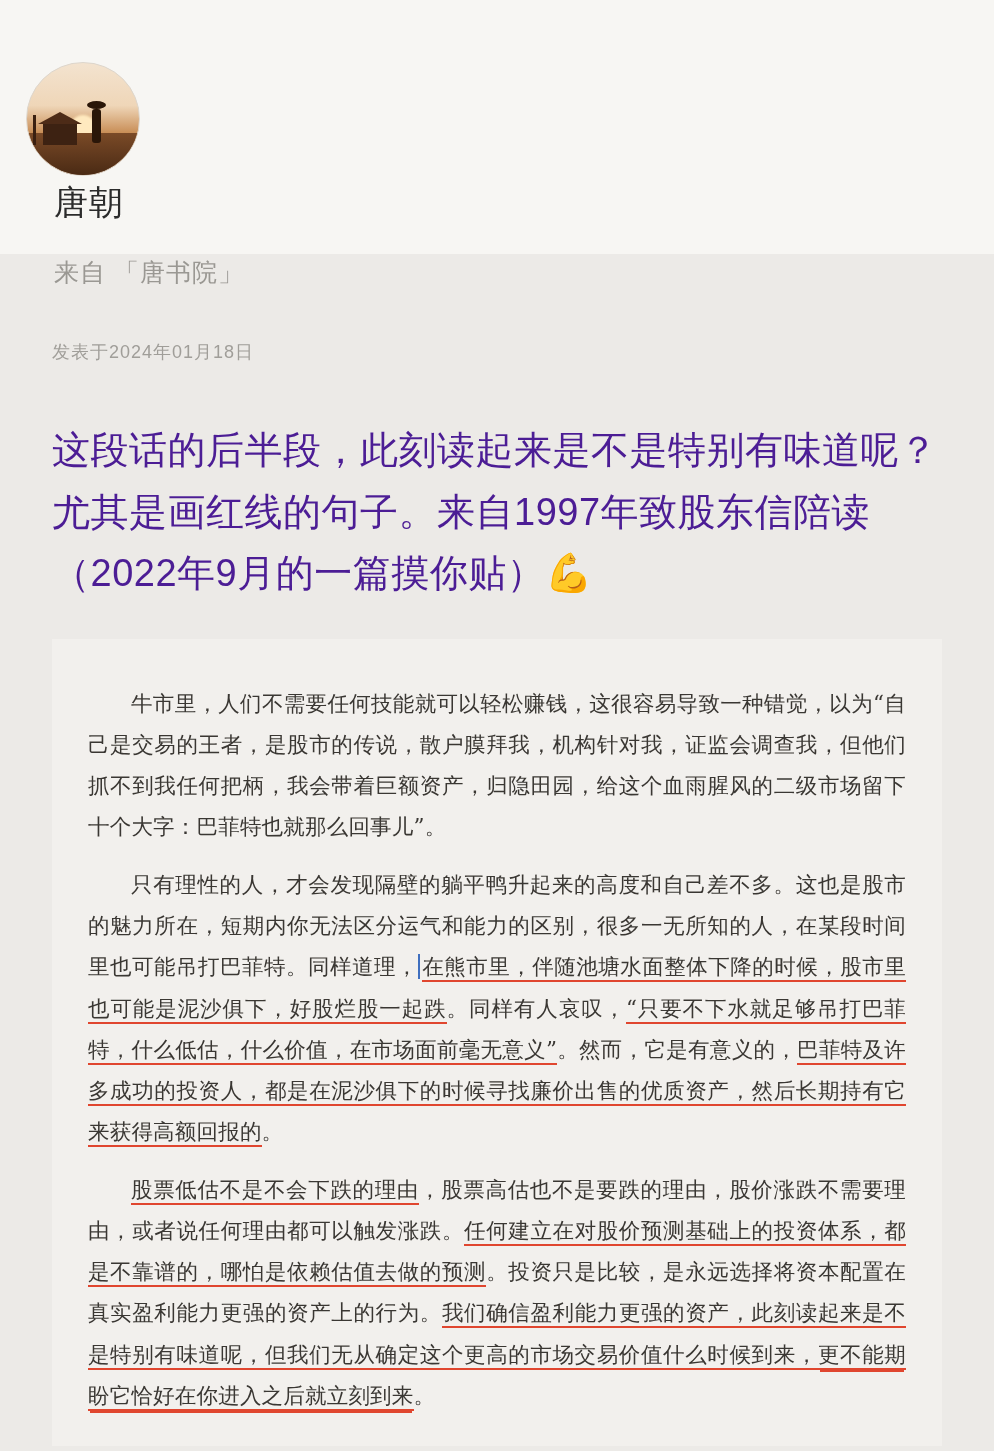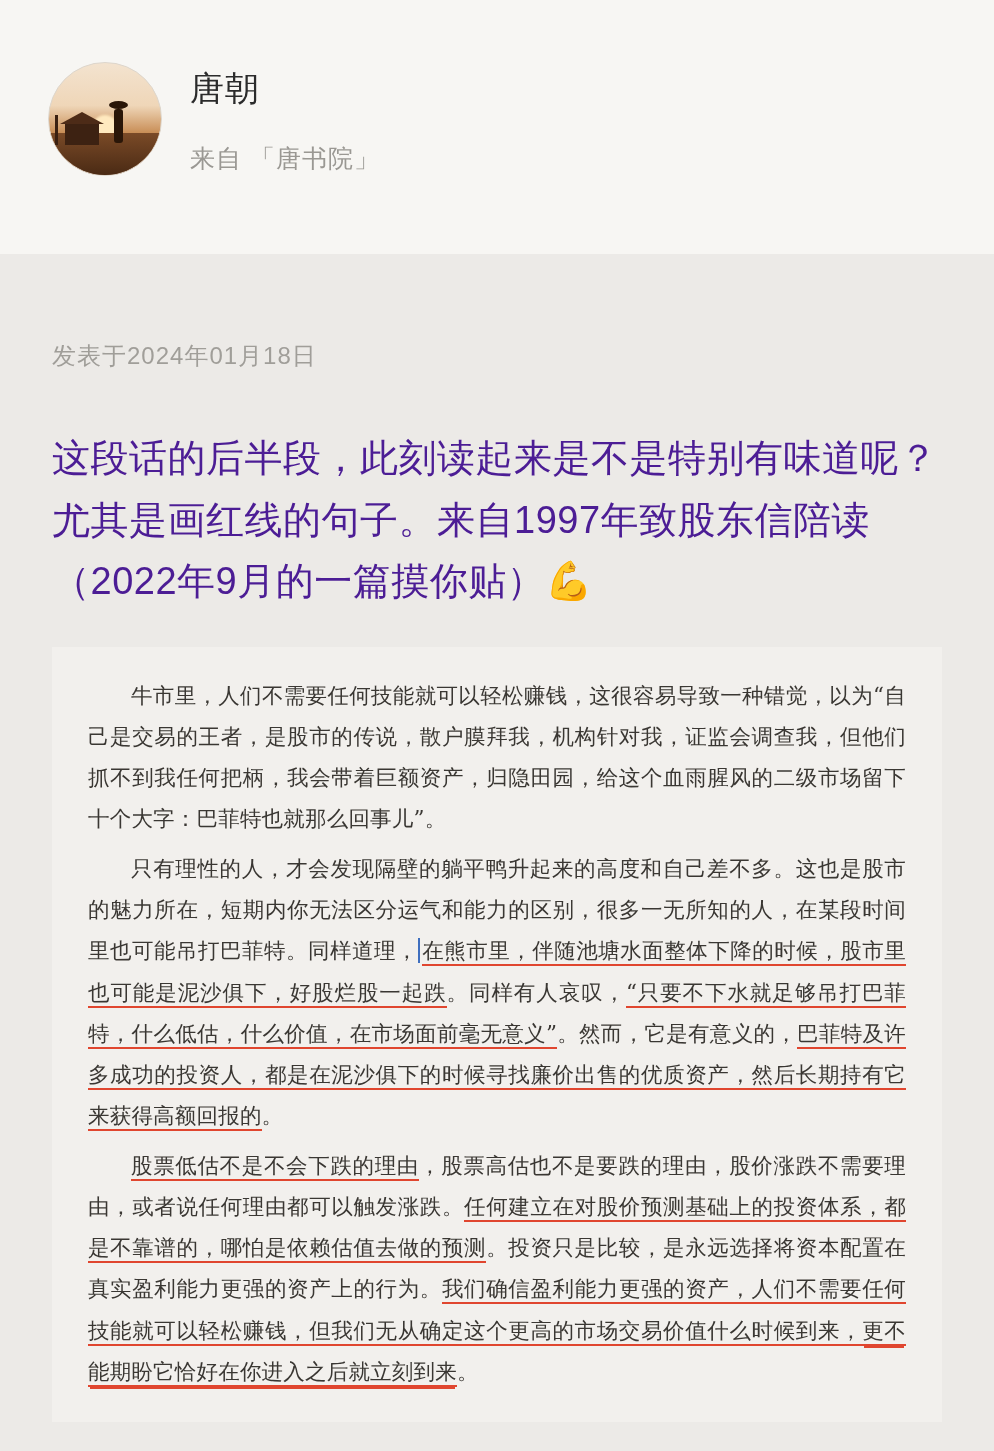--- a/index.html
+++ b/index.html
@@ -19,23 +19,24 @@
     height: 1451px;
     background: #eceae7;
   }
 
   
   .header {
     position: relative;
     height: 254px;
     background: #f7f6f3;
     box-sizing: border-box;
-    padding: 62px 0 0 48px;
+    padding: 62px 0 0 26px;
     display: flex;
     align-items: flex-start;
+    flex-direction: column;
   }
   .avatar {
     width: 112px;
     height: 112px;
     border-radius: 50%;
     overflow: hidden;
     flex: 0 0 auto;
     position: relative;
     background: linear-gradient(#f3e3cf 0%, #efd6b8 38%, #c98f58 62%, #8d5a33 100%);
     border: 1px solid #ddd6cc;
@@ -126,21 +127,21 @@
   .source .src-name {
     color: #9a9893;
   }
 
   
   .content {
     padding: 0 52px;
   }
   .date {
     margin-top: 86px;
-    font-size: 24px;
+    font-size: 18px;
     color: #a09e99;
     letter-spacing: 1px;
   }
   .lead {
     margin-top: 56px;
     font-size: 38px;
     line-height: 1.62;
     color: #4c1d95;
     letter-spacing: 0.5px;
   }
@@ -149,21 +150,21 @@
   }
 
   
   .quote {
     margin-top: 34px;
     background: #f2f0ed;
     padding: 28px 36px 30px 36px;
     box-sizing: border-box;
   }
   .quote p {
-    margin: 0 0 8px 0;
+    margin: 16px 0 8px 0;
     font-family: "DejaVu Serif", "Liberation Serif", serif;
     font-size: 21.5px;
     line-height: 1.92;
     color: #3a3733;
     text-align: justify;
     text-indent: 2em;
     letter-spacing: 0.2px;
   }
   .quote p:last-child { margin-bottom: 0; }
 
@@ -211,16 +212,16 @@
 
     <div class="lead">
       <span>这段话的后半段，此刻读起来是不是特别有味道呢？尤其是画红线的句子。来自1997年致股东信陪读（2022年9月的一篇摸你贴）</span><span class="emoji">💪</span>
     </div>
 
     <div class="quote">
       <p>牛市里，人们不需要任何技能就可以轻松赚钱，这很容易导致一种错觉，以为“自己是交易的王者，是股市的传说，散户膜拜我，机构针对我，证监会调查我，但他们抓不到我任何把柄，我会带着巨额资产，归隐田园，给这个血雨腥风的二级市场留下十个大字：巴菲特也就那么回事儿”。</p>
 
       <p>只有理性的人，才会发现隔壁的躺平鸭升起来的高度和自己差不多。这也是股市的魅力所在，短期内你无法区分运气和能力的区别，很多一无所知的人，在某段时间里也可能吊打巴菲特。同样道理，<span class="bluebar"></span><u class="red">在熊市里，伴随池塘水面整体下降的时候，股市里也可能是泥沙俱下，好股烂股一起跌</u>。同样有人哀叹，<u class="red">“只要不下水就足够吊打巴菲特，什么低估，什么价值，在市场面前毫无意义”</u>。然而，它是有意义的，<u class="red">巴菲特及许多成功的投资人，都是在泥沙俱下的时候寻找廉价出售的优质资产，然后长期持有它来获得高额回报的</u>。</p>
 
-      <p><u class="red">股票低估不是不会下跌的理由</u>，股票高估也不是要跌的理由，股价涨跌不需要理由，或者说任何理由都可以触发涨跌。<u class="red">任何建立在对股价预测基础上的投资体系，都是不靠谱的，哪怕是依赖估值去做的预测</u>。投资只是比较，是永远选择将资本配置在真实盈利能力更强的资产上的行为。<u class="red">我们确信盈利能力更强的资产，人们不需要任何技能就可以轻松赚钱，但我们无从确定这个更高的市场交易价值什么时候到来，</u><u class="red2">更不能期盼它恰好在你进入之后就立刻到来</u>。</p>
+      <p><u class="red">股票低估不是不会下跌的理由</u>，股票高估也不是要跌的理由，股价涨跌不需要理由，或者说任何理由都可以触发涨跌。<u class="red">任何建立在对股价预测基础上的投资体系，都是不靠谱的，哪怕是依赖估值去做的预测</u>。投资只是比较，是永远选择将资本配置在真实盈利能力更强的资产上的行为。<u class="red">我们确信盈利能力更强的资产，此刻读起来是不是特别有味道呢，但我们无从确定这个更高的市场交易价值什么时候到来，</u><u class="red2">更不能期盼它恰好在你进入之后就立刻到来</u>。</p>
     </div>
   </div>
 </div>
 
 </body></html>

